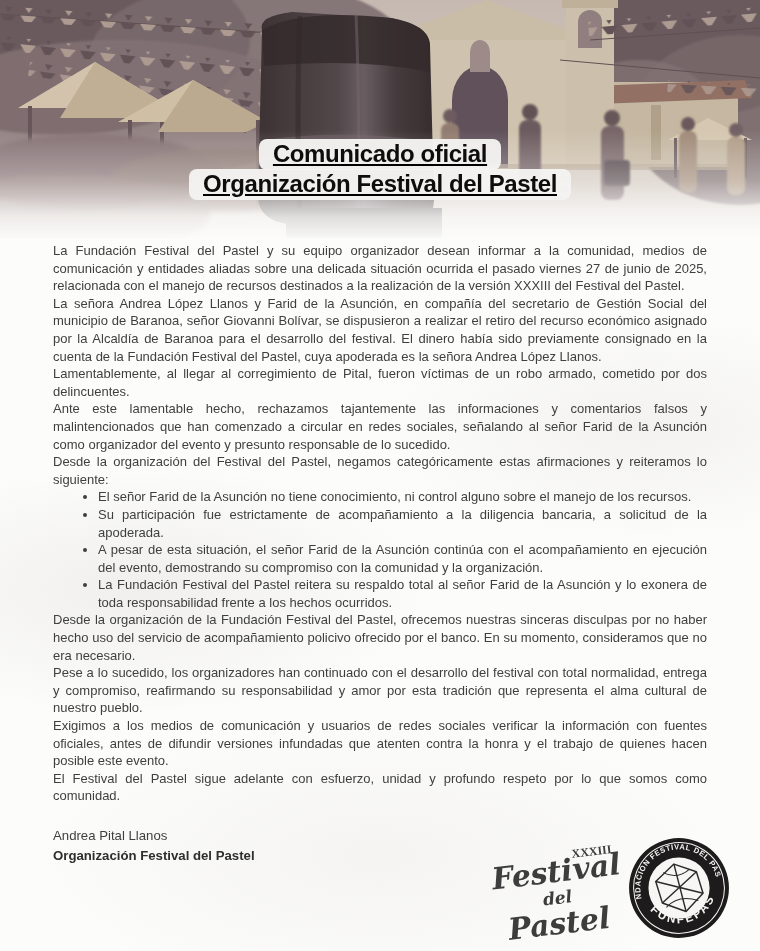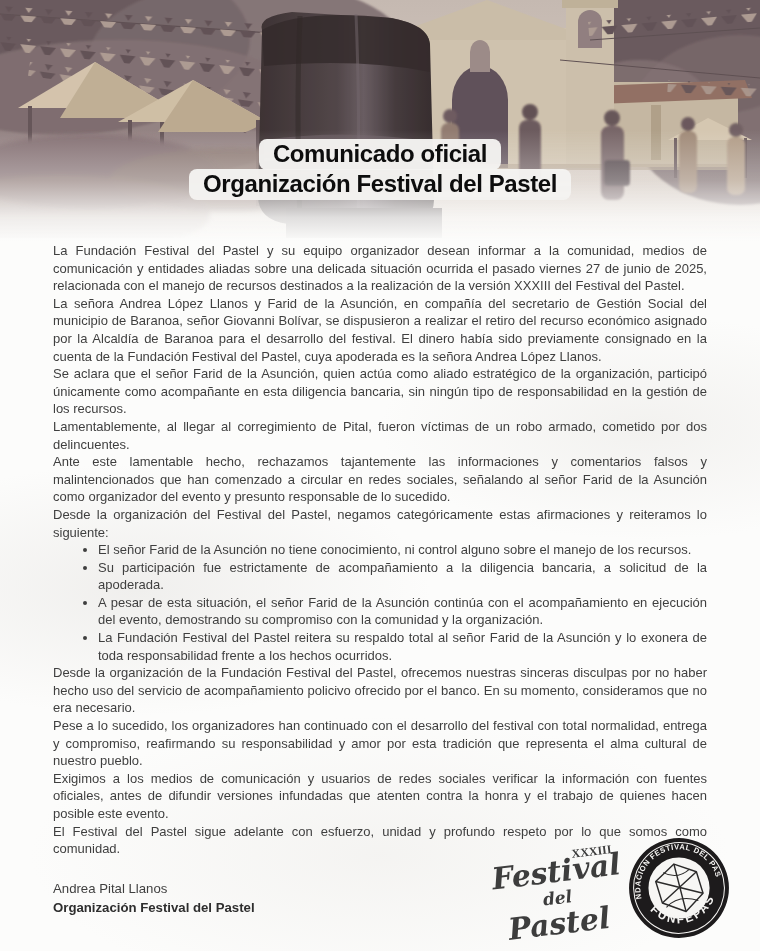--- a/index.html
+++ b/index.html
@@ -30,20 +30,21 @@
       rgba(252,252,251,.85) 78%,
       #fcfcfb 100%);
     pointer-events:none;
   }
 
   
   .title-wrap {
     position:absolute; top:139px; left:0; width:760px;
     display:flex; flex-direction:column; align-items:center;
     z-index:5;
+    text-decoration:underline;
   }
   .chip {
     background:rgba(244,243,241,.97);
     border-radius:8px;
     color:#0d0d0d;
     font-weight:700;
     font-size:24px;
     line-height:26px;
     letter-spacing:-0.4px;
     padding:2px 14px 3px;
@@ -195,21 +196,20 @@
   </div>
 
   <div class="title-wrap">
     <div class="chip">Comunicado oficial</div>
     <div class="chip">Organización Festival del Pastel</div>
   </div>
 
   <div class="content">
     <p>La Fundación Festival del Pastel y su equipo organizador desean informar a la comunidad, medios de comunicación y entidades aliadas sobre una delicada situación ocurrida el pasado viernes 27 de junio de 2025, relacionada con el manejo de recursos destinados a la realización de la versión XXXIII del Festival del Pastel.</p>
     <p>La señora Andrea López Llanos y Farid de la Asunción, en compañía del secretario de Gestión Social del municipio de Baranoa, señor Giovanni Bolívar, se dispusieron a realizar el retiro del recurso económico asignado por la Alcaldía de Baranoa para el desarrollo del festival. El dinero había sido previamente consignado en la cuenta de la Fundación Festival del Pastel, cuya apoderada es la señora Andrea López Llanos.</p>
-    <p>Se aclara que el señor Farid de la Asunción, quien actúa como aliado estratégico de la organización, participó únicamente como acompañante en esta diligencia bancaria, sin ningún tipo de responsabilidad en la gestión de los recursos.</p>
     <p>Lamentablemente, al llegar al corregimiento de Pital, fueron víctimas de un robo armado, cometido por dos delincuentes.</p>
     <p>Ante este lamentable hecho, rechazamos tajantemente las informaciones y comentarios falsos y malintencionados que han comenzado a circular en redes sociales, señalando al señor Farid de la Asunción como organizador del evento y presunto responsable de lo sucedido.</p>
     <p class="gap-before">Desde la organización del Festival del Pastel, negamos categóricamente estas afirmaciones y reiteramos lo siguiente:</p>
     <ul>
       <li>El señor Farid de la Asunción no tiene conocimiento, ni control alguno sobre el manejo de los recursos.</li>
       <li>Su participación fue estrictamente de acompañamiento a la diligencia bancaria, a solicitud de la apoderada.</li>
       <li>A pesar de esta situación, el señor Farid de la Asunción continúa con el acompañamiento en ejecución del evento, demostrando su compromiso con la comunidad y la organización.</li>
       <li>La Fundación Festival del Pastel reitera su respaldo total al señor Farid de la Asunción y lo exonera de toda responsabilidad frente a los hechos ocurridos.</li>
     </ul>
     <p>Desde la organización de la Fundación Festival del Pastel, ofrecemos nuestras sinceras disculpas por no haber hecho uso del servicio de acompañamiento policivo ofrecido por el banco. En su momento, consideramos que no era necesario.</p>

